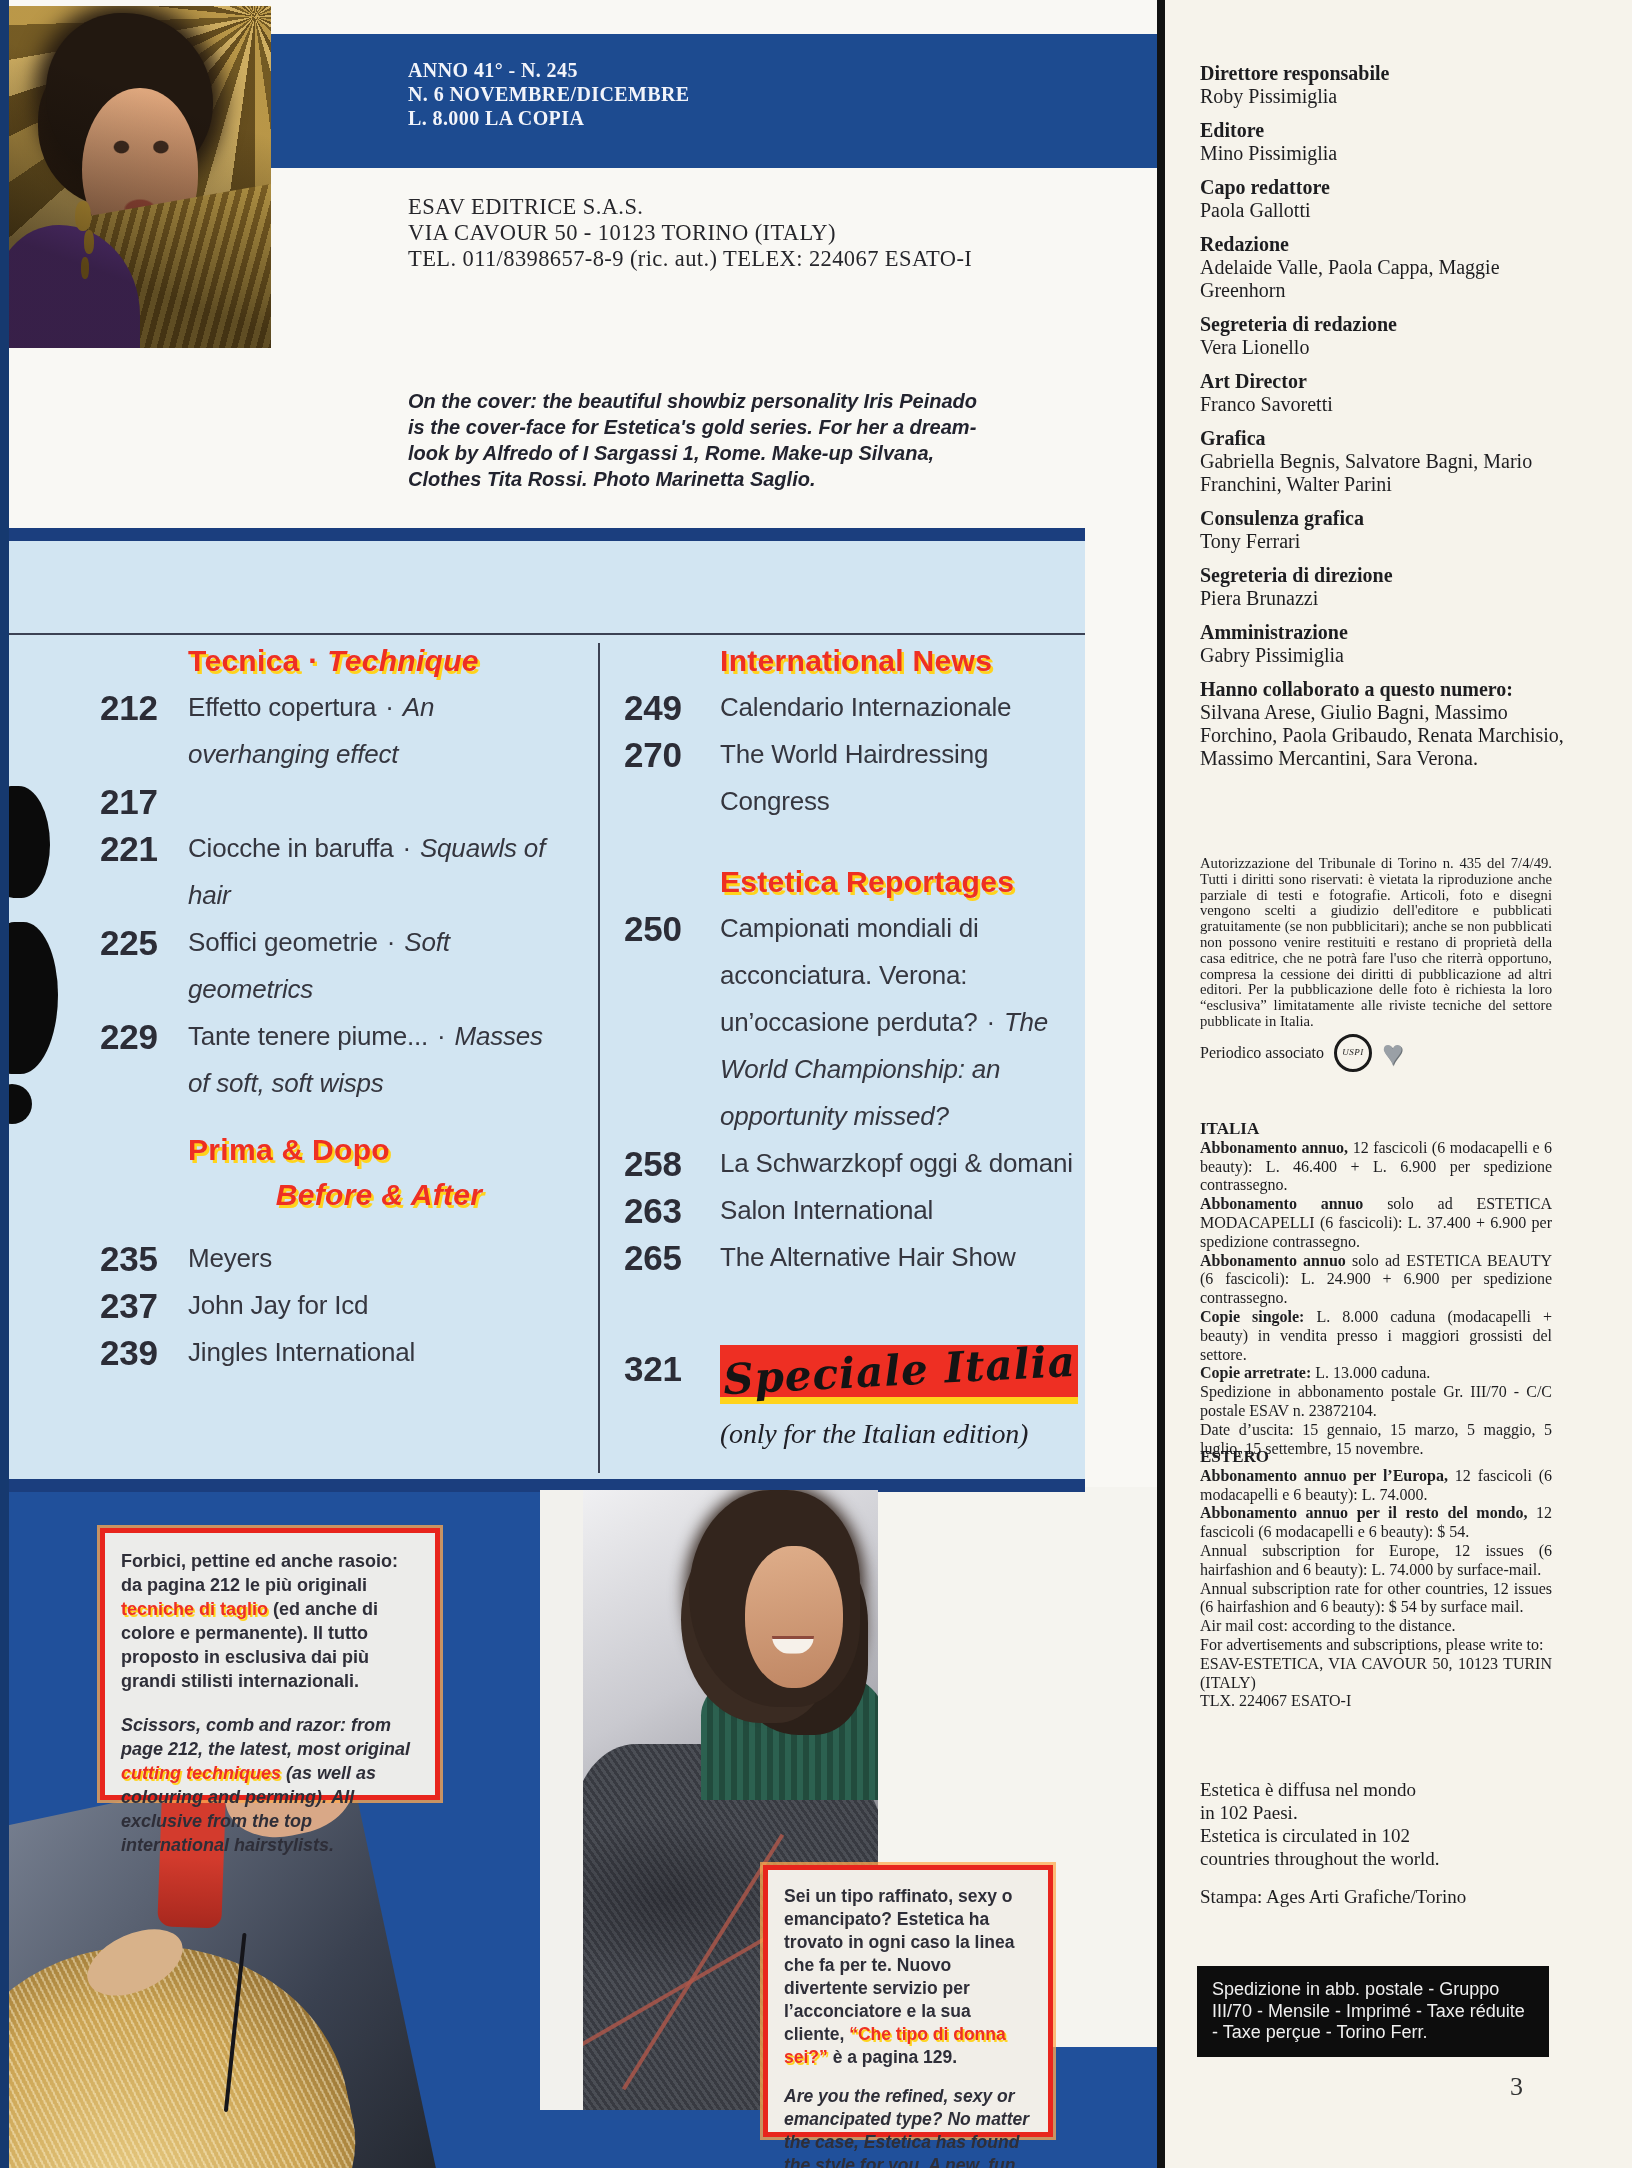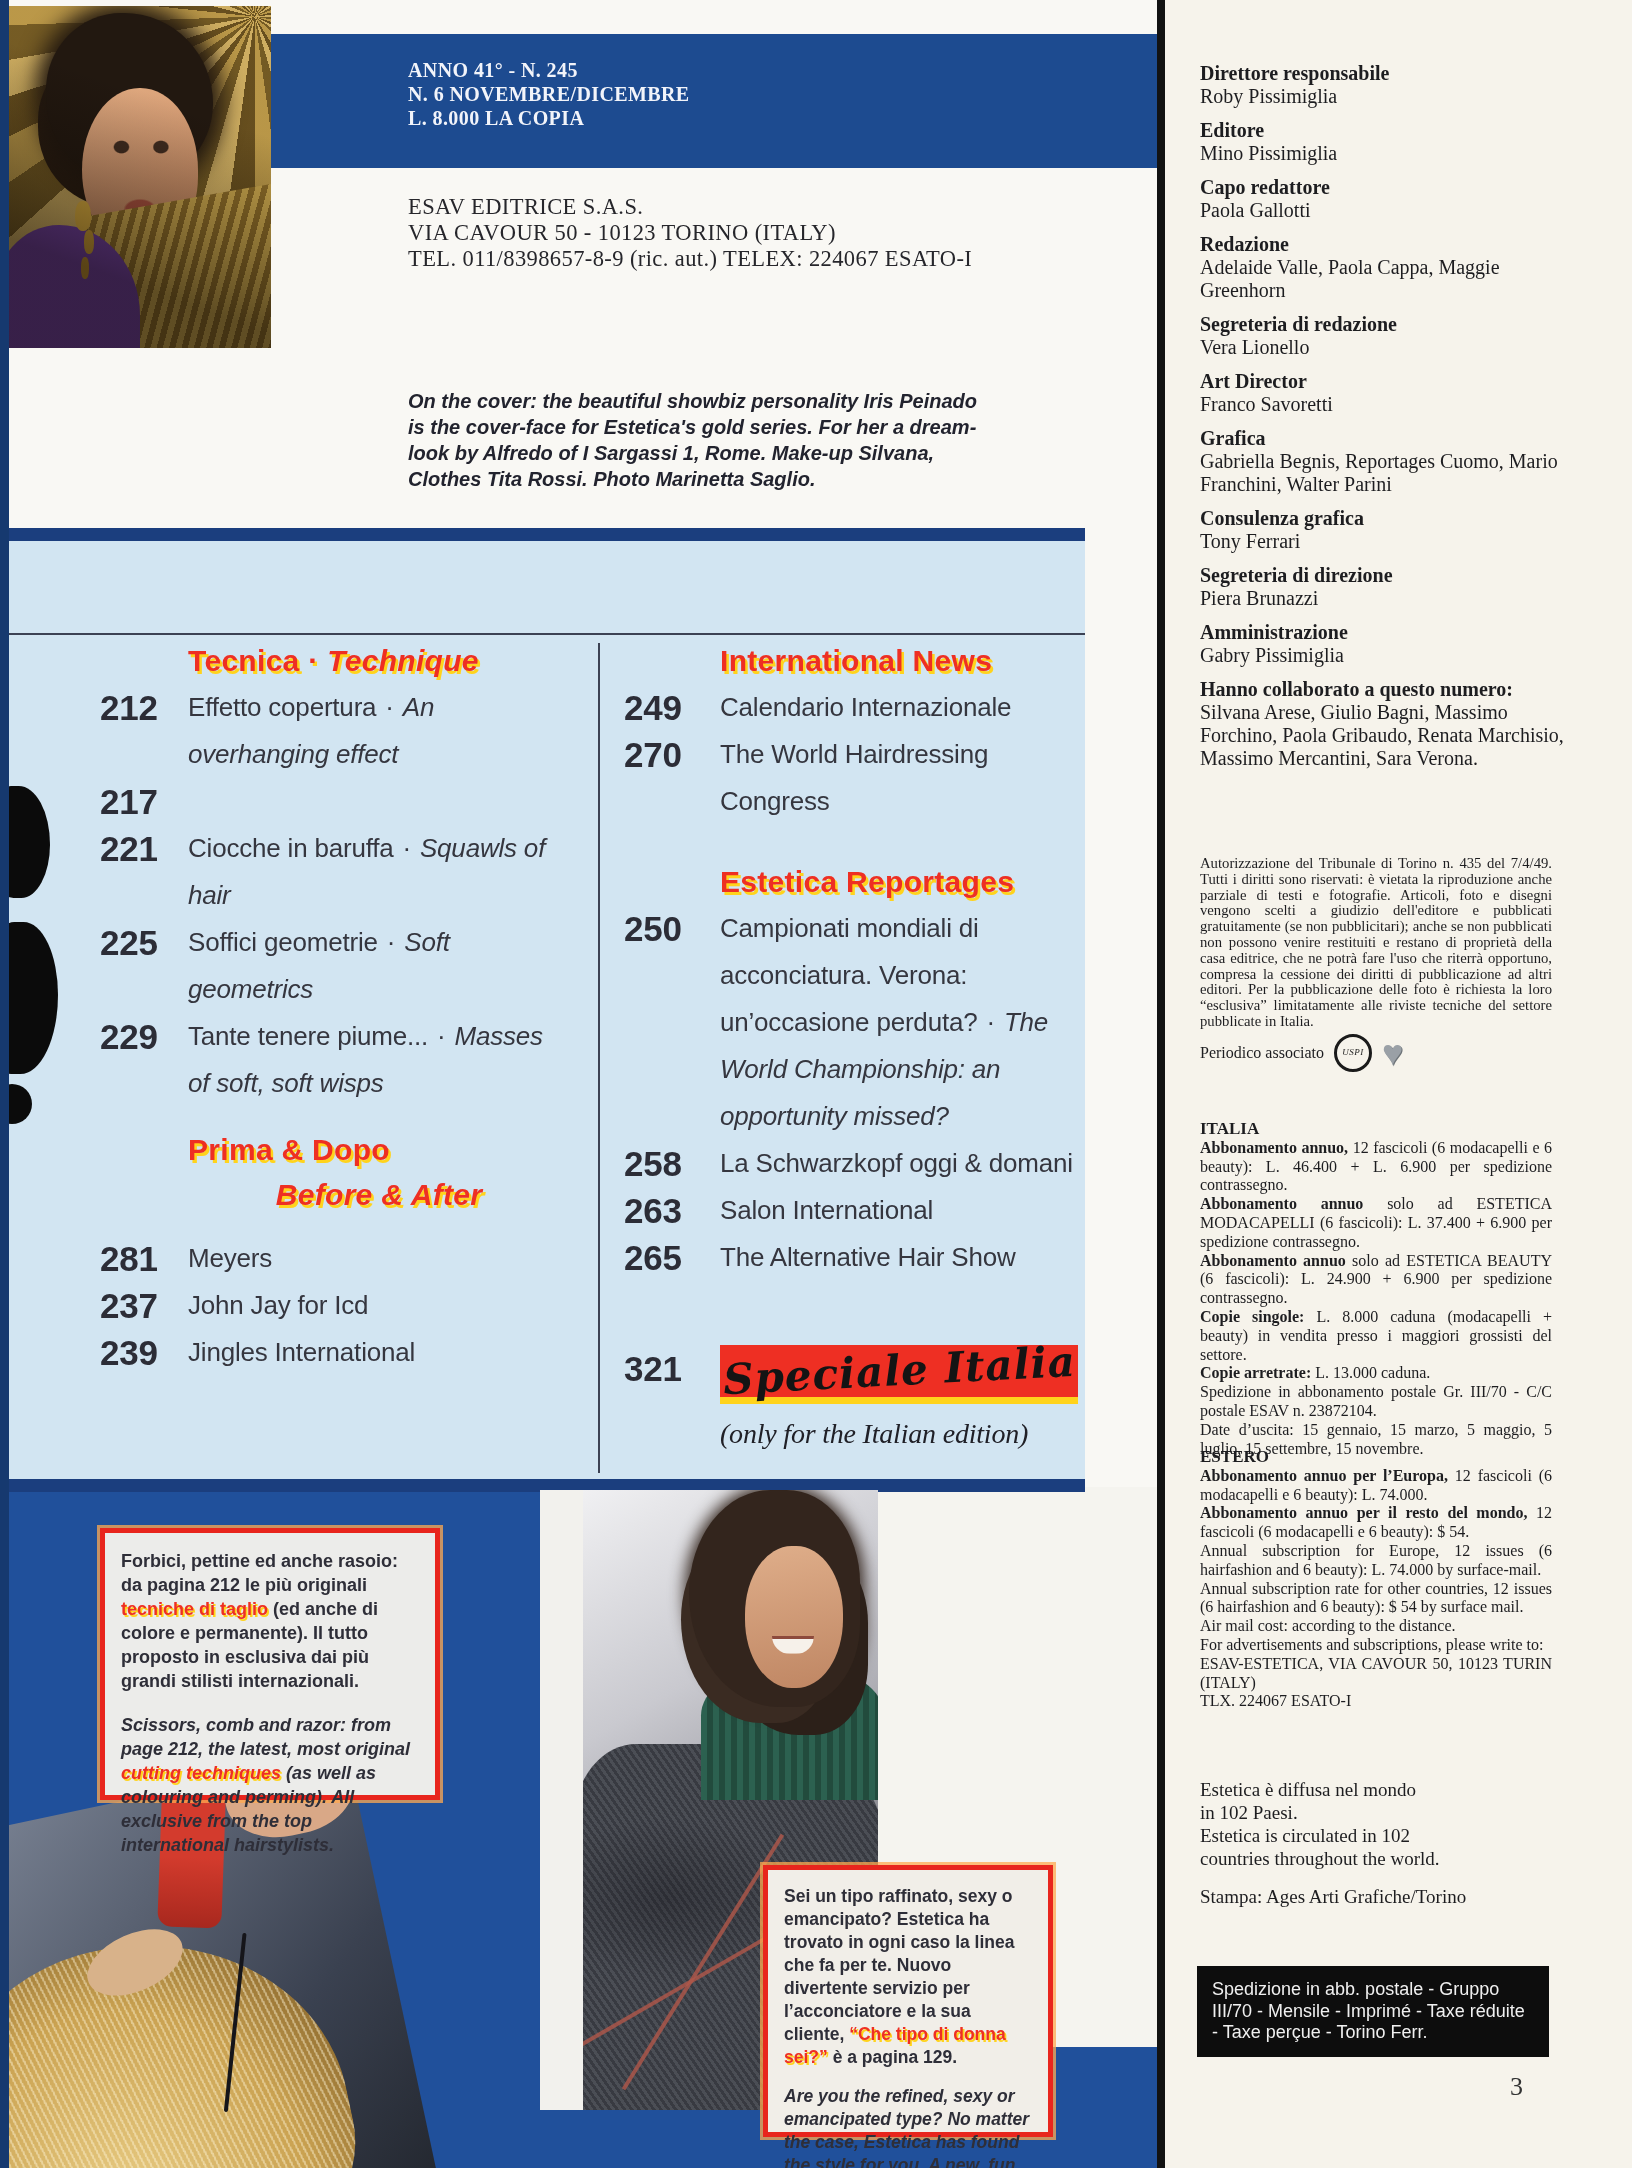--- a/index.html
+++ b/index.html
@@ -223,21 +223,21 @@
           <span class="title"><span>Tante tenere piume...</span><span class="dot">·</span><em>Masses of soft, soft wisps</em></span>
         </div>
         </div>
       <div class="toc-head prima-head">
         <div>Prima &amp; Dopo</div>
         <div class="l2">Before &amp; After</div>
       </div>
       <div class="prima-items">
 
       <div class="toc-row">
-          <span class="num">281</span>
+          <span class="num">235</span>
           <span class="title"><span>Meyers</span></span>
         </div>
           <div class="toc-row">
           <span class="num">237</span>
           <span class="title"><span>John Jay for Icd</span></span>
         </div>
           <div class="toc-row">
           <span class="num">239</span>
           <span class="title"><span>Jingles International</span></span>
         </div>
@@ -357,21 +357,21 @@
         <div class="mast">
         <div class="mast-label">Segreteria di redazione</div>
         <div class="mast-names">Vera Lionello</div>
       </div>
         <div class="mast">
         <div class="mast-label">Art Director</div>
         <div class="mast-names">Franco Savoretti</div>
       </div>
         <div class="mast">
         <div class="mast-label">Grafica</div>
-        <div class="mast-names">Gabriella Begnis, Reportages Cuomo, Mario Franchini, Walter Parini</div>
+        <div class="mast-names">Gabriella Begnis, Salvatore Bagni, Mario Franchini, Walter Parini</div>
       </div>
         <div class="mast">
         <div class="mast-label">Consulenza grafica</div>
         <div class="mast-names">Tony Ferrari</div>
       </div>
         <div class="mast">
         <div class="mast-label">Segreteria di direzione</div>
         <div class="mast-names">Piera Brunazzi</div>
       </div>
         <div class="mast">

